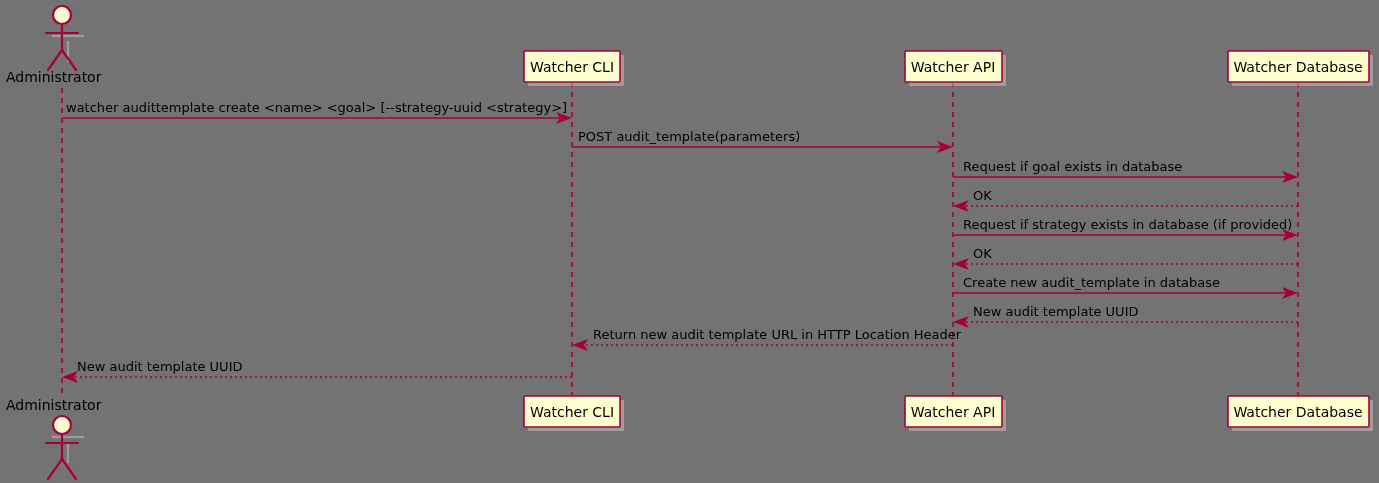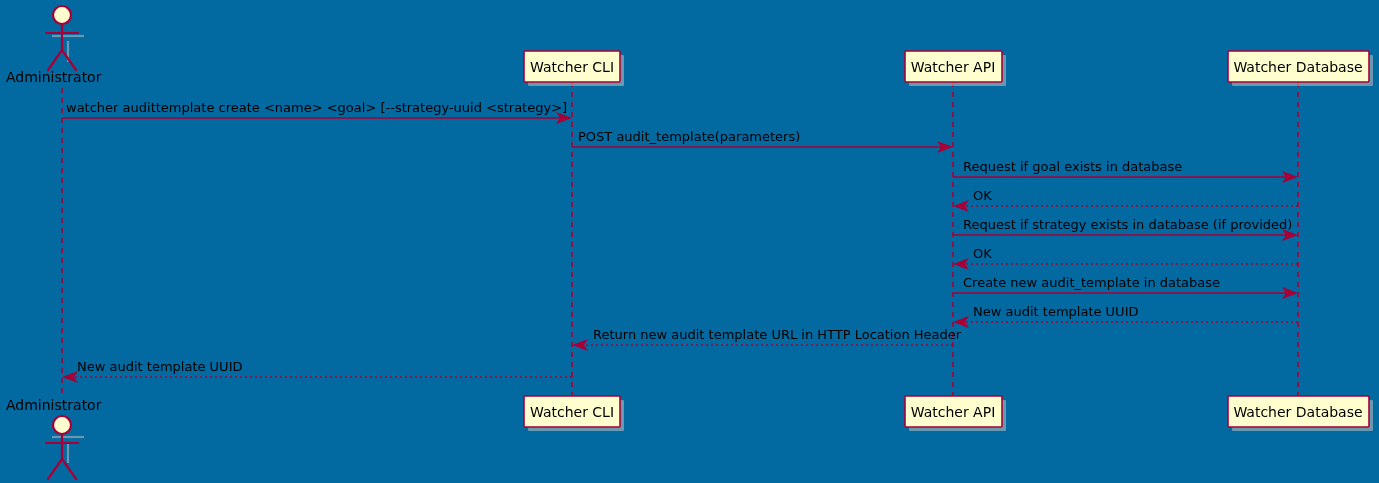--- a/index.html
+++ b/index.html
@@ -4,21 +4,21 @@
 <style>
   html, body {
     margin: 0;
     padding: 0;
     background: #FFFFFF;
   }
   #diagram-root {
     position: relative;
     width: 1379px;
     height: 483px;
-    background: #0369a1;
+    background: #737373;
     font-family: "DejaVu Sans", sans-serif;
     overflow: hidden;
   }
   svg#diagram-canvas {
     position: absolute;
     left: 0;
     top: 0;
     width: 1379px;
     height: 483px;
   }

